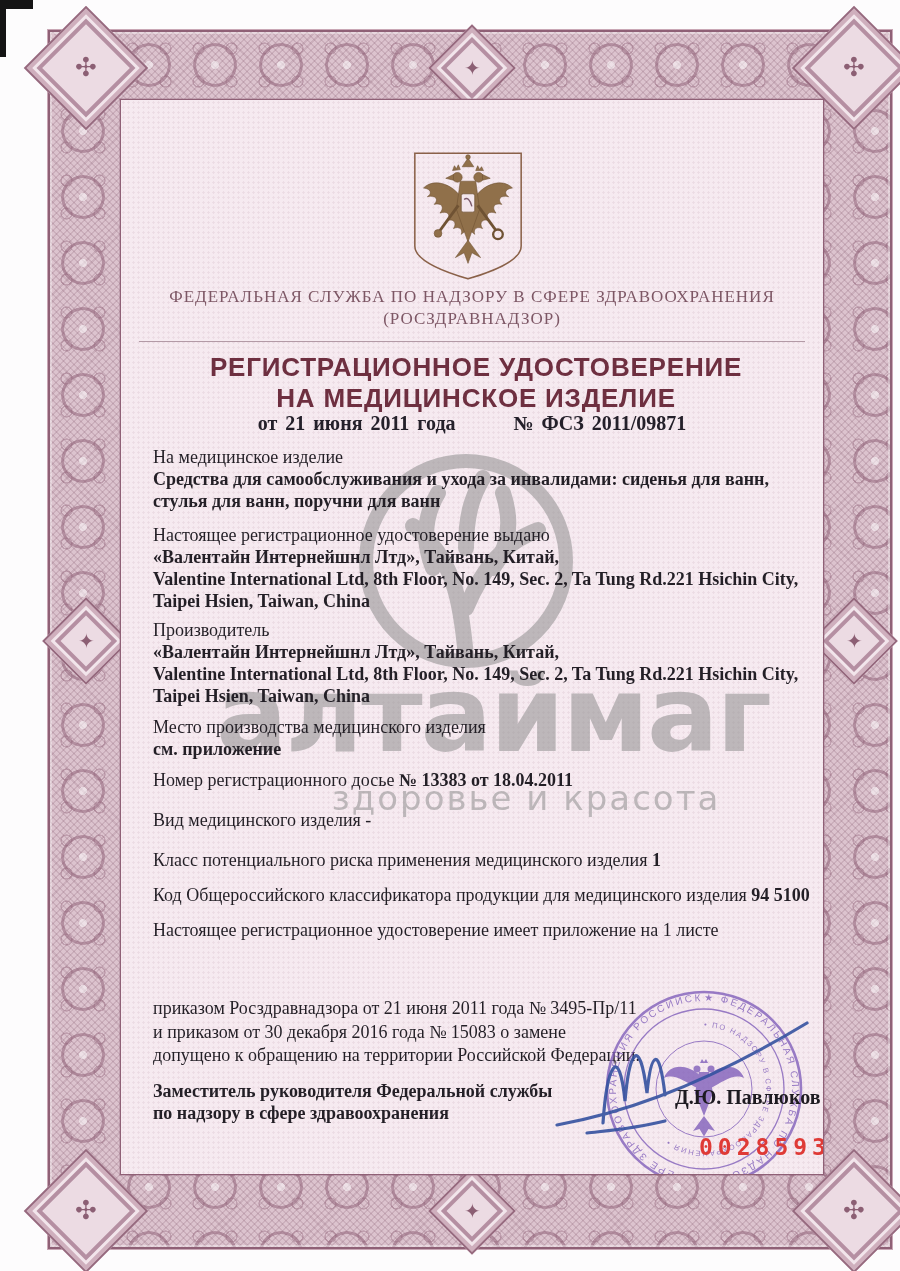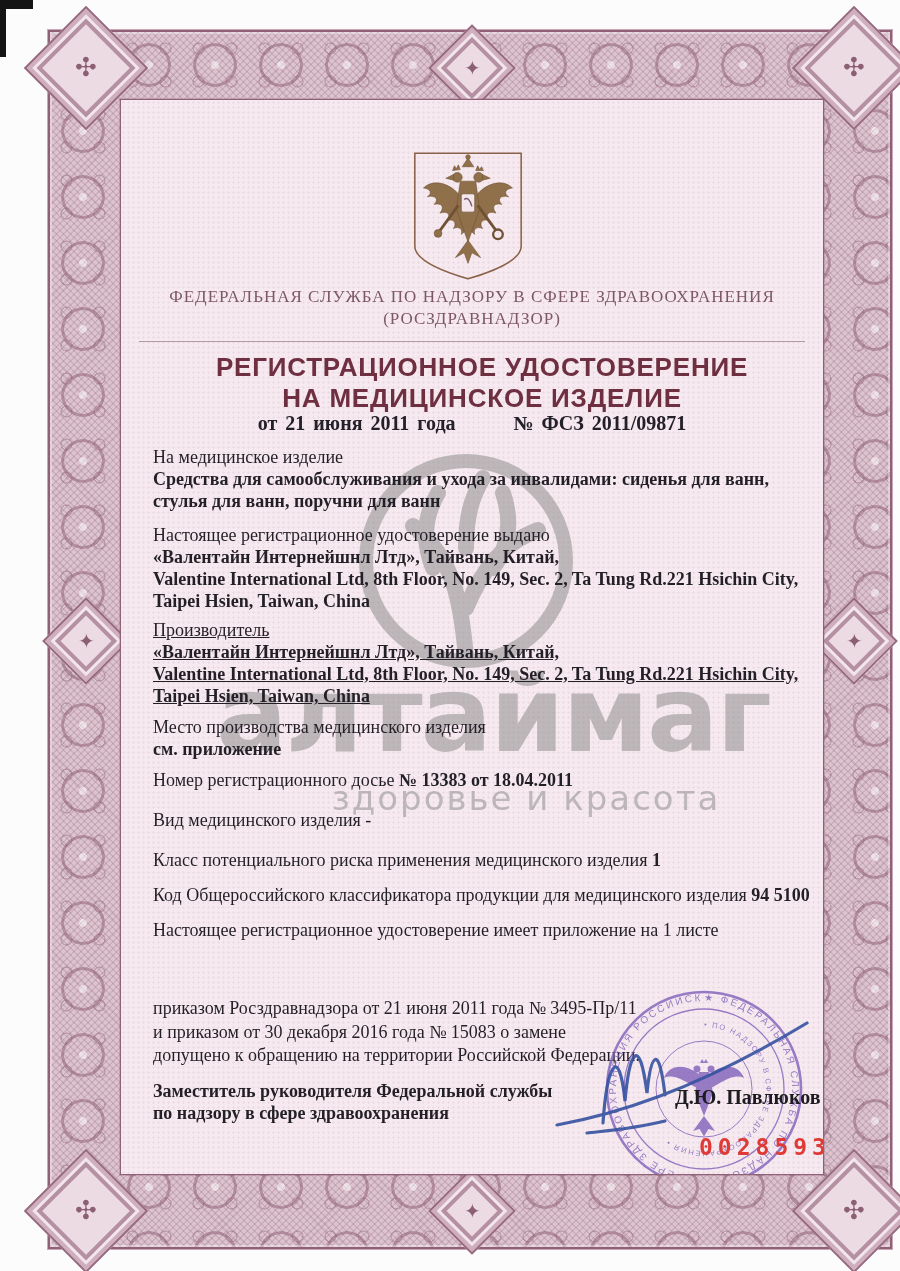--- a/index.html
+++ b/index.html
@@ -56,21 +56,21 @@
     font-family:"DejaVu Sans",sans-serif;font-size:34px;letter-spacing:2px;
   }
   
   .emblem{left:289px;top:49px;z-index:2;}
   .authority{
     left:0;top:186px;width:702px;text-align:center;z-index:2;
     color:#7d5765;font-size:17px;letter-spacing:1px;line-height:22px;
   }
   .divider{left:18px;top:241px;width:666px;height:1px;background:#b39aa6;z-index:2;}
   .title{
-    left:10px;top:252px;width:702px;text-align:center;z-index:2;
+    left:4px;top:252px;width:702px;text-align:center;z-index:2;
     color:#6e2f40;font-family:"Liberation Sans",sans-serif;font-weight:bold;
     font-size:26px;letter-spacing:.8px;line-height:31px;
   }
   .dateline{
     left:0;top:312px;width:702px;text-align:center;z-index:2;
     color:#24202a;font-weight:bold;font-size:20px;word-spacing:3px;
   }
   .dateline .num{margin-left:58px;}
   
   .body-block{color:#231f26;font-size:18px;line-height:22px;z-index:2;}
@@ -175,21 +175,21 @@
       <span class="ln b">стулья для ванн, поручни для ванн</span>
     </div>
 
     <div class="abs body-block" style="left:32px;top:424px;">
       <span class="ln">Настоящее регистрационное удостоверение выдано</span>
       <span class="ln b">«Валентайн Интернейшнл Лтд», Тайвань, Китай,</span>
       <span class="ln b">Valentine International Ltd, 8th Floor, No. 149, Sec. 2, Ta Tung Rd.221 Hsichin City,</span>
       <span class="ln b">Taipei Hsien, Taiwan, China</span>
     </div>
 
-    <div class="abs body-block" style="left:32px;top:519px;text-decoration:underline;">
+    <div class="abs body-block" style="left:32px;top:519px;">
       <span class="ln">Производитель</span>
       <span class="ln b">«Валентайн Интернейшнл Лтд», Тайвань, Китай,</span>
       <span class="ln b">Valentine International Ltd, 8th Floor, No. 149, Sec. 2, Ta Tung Rd.221 Hsichin City,</span>
       <span class="ln b">Taipei Hsien, Taiwan, China</span>
     </div>
 
     <div class="abs body-block" style="left:32px;top:616px;">
       <span class="ln">Место производства медицинского изделия</span>
       <span class="ln b">см. приложение</span>
     </div>

